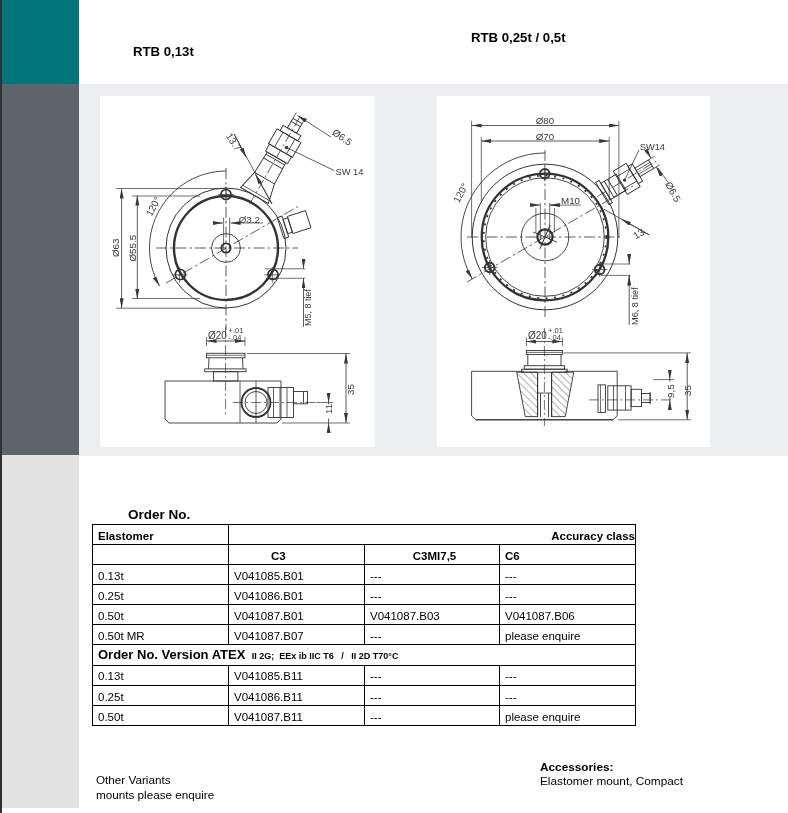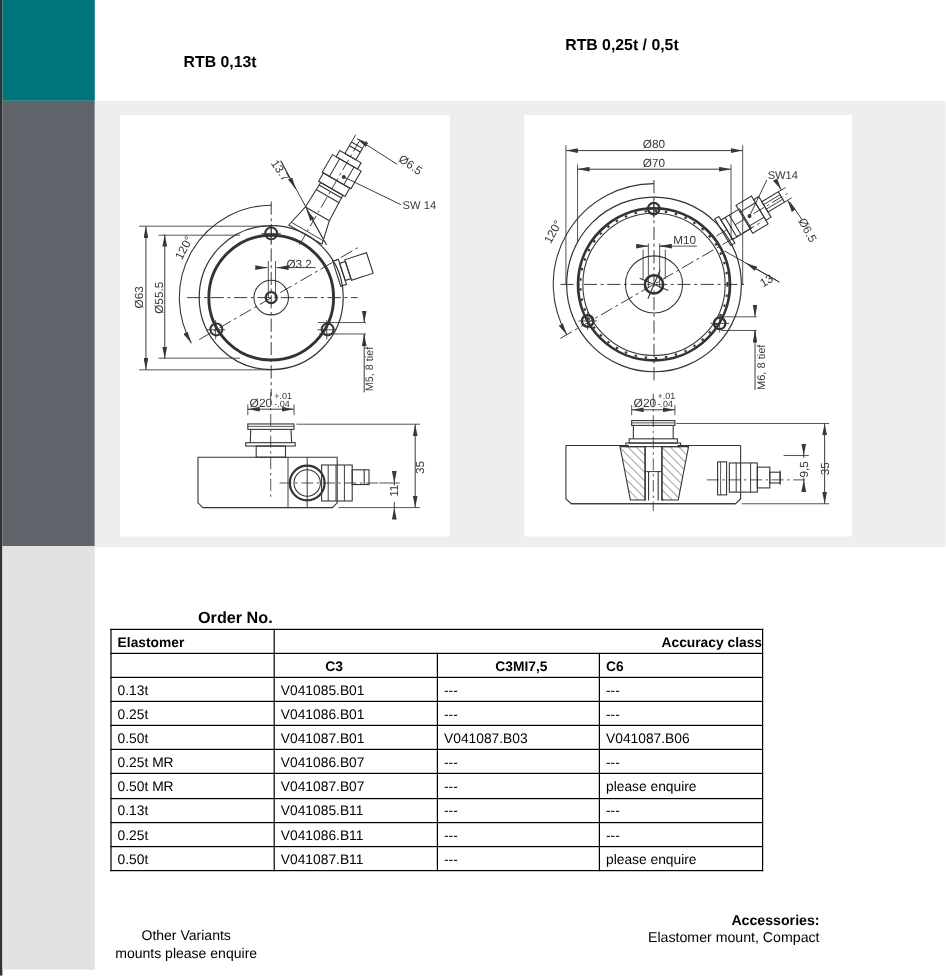--- a/index.html
+++ b/index.html
@@ -17,23 +17,23 @@
 <div class="abs" style="left:0;top:0;width:2px;height:813px;background:#2e3235;"></div>
 <div class="abs" style="left:2px;top:0;width:77px;height:84px;background:#00747b;"></div>
 <div class="abs" style="left:2px;top:84px;width:77px;height:371px;background:#5e646a;"></div>
 <div class="abs" style="left:2px;top:455px;width:77px;height:353px;background:#e2e2e3;"></div>
 
 <div class="abs" style="left:79px;top:84px;width:709px;height:372px;background:#edeef0;"></div>
 
 <div class="abs" style="left:100px;top:96px;width:275px;height:351px;background:#fff;"></div>
 <div class="abs" style="left:437px;top:96px;width:273px;height:351px;background:#fff;"></div>
 
-<div class="abs hd" style="left:113px;top:43.5px;">RTB 0,13t</div>
+<div class="abs hd" style="left:93px;top:43.5px;">RTB 0,13t</div>
 <div class="abs hd" style="left:431px;top:30px;">RTB 0,25t / 0,5t</div>
-<div class="abs hd" style="left:88px;top:506.5px;font-size:13.5px;margin-left:37px;">Order No.</div>
+<div class="abs hd" style="left:88px;top:506.5px;font-size:13.5px;">Order No.</div>
 
 <div class="abs" style="left:92px;top:524px;">
 <table class="ord" style="width:543px;">
 <colgroup>
         <col style="width:136px">
         <col style="width:136px">
         <col style="width:135px">
         <col style="width:136px">
       </colgroup>
 <tbody>
@@ -59,30 +59,27 @@
           <td>---</td>
           <td>---</td>
         </tr>
 <tr>
           <td>0.50t</td>
           <td>V041087.B01</td>
           <td>V041087.B03</td>
           <td>V041087.B06</td>
         </tr>
 <tr>
-          <td>0.25t MR</td>
-          <td>V041086.B07</td>
-          <td>---</td>
-          <td>---</td>
-        </tr>
-<tr>
           <td>0.50t MR</td>
           <td>V041087.B07</td>
           <td>---</td>
           <td>please enquire</td>
+        </tr>
+<tr>
+          <td colspan="4" style="font-weight:bold;padding-left:5px;"><span style="font-size:13px;">Order No. Version ATEX</span>&nbsp;&nbsp;<span style="font-size:9px;">II 2G;&nbsp; EEx ib IIC T6&nbsp;&nbsp; /&nbsp;&nbsp; II 2D T70°C</span></td>
         </tr>
 <tr>
           <td>0.13t</td>
           <td>V041085.B11</td>
           <td>---</td>
           <td>---</td>
         </tr>
 <tr>
           <td>0.25t</td>
           <td>V041086.B11</td>
@@ -92,22 +89,22 @@
 <tr>
           <td>0.50t</td>
           <td>V041087.B11</td>
           <td>---</td>
           <td>please enquire</td>
         </tr>
 </tbody>
     </table>
 </div>
 
-<div class="abs" style="left:96px;top:773px;font-size:11.7px;line-height:14.9px;color:#000;text-align:center;">Other Variants<br>mounts please enquire</div>
-<div class="abs" style="left:540px;top:759.5px;font-size:11.8px;line-height:14.2px;color:#000;text-align:right;"><b>Accessories:</b><br>Elastomer mount, Compact</div>
+<div class="abs" style="left:96px;top:773px;font-size:11.7px;line-height:14.9px;color:#000;">Other Variants<br>mounts please enquire</div>
+<div class="abs" style="left:540px;top:759.5px;font-size:11.8px;line-height:14.2px;color:#000;"><b>Accessories:</b><br>Elastomer mount, Compact</div>
 
 <svg class="abs" style="left:100px;top:96px;" width="275" height="351" viewBox="0 0 275 351">
 <defs>
 <marker id="arL" viewBox="0 0 10 4" refX="10" refY="2" markerWidth="10" markerHeight="4" markerUnits="userSpaceOnUse" orient="auto-start-reverse">
         <path d="M0,0 L10,2 L0,4 z" fill="#383838"></path>
       </marker>
 </defs>
 <g stroke="#333333" fill="none" stroke-width="0.9">
 
 <circle cx="126" cy="152" r="60" stroke-width="1"></circle>

